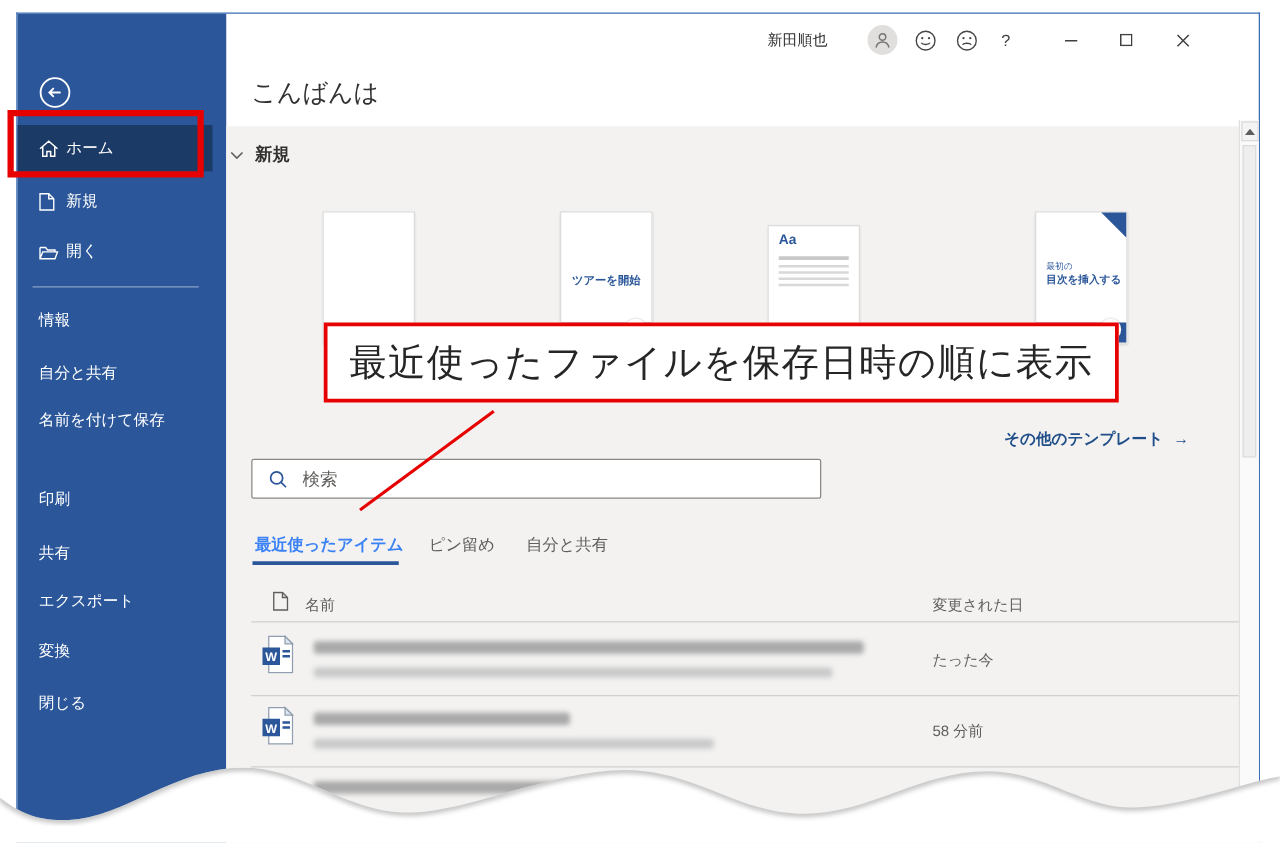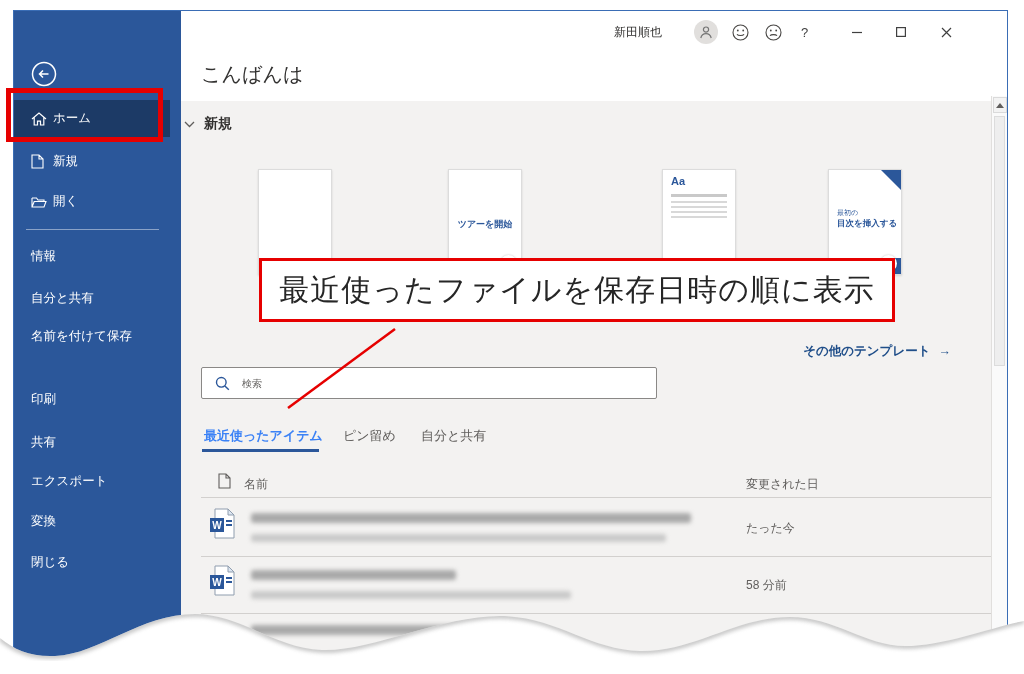--- a/index.html
+++ b/index.html
@@ -45,21 +45,21 @@
   #tmpl-toc .corner{position:absolute;right:0;top:0;width:0;height:0;border-left:20px solid transparent;
         border-top:20px solid var(--sidebar-blue,#2b579a);}
   #tmpl-toc .toc-small{position:absolute;left:8px;top:38px;font-size:7px;color:#2b579a;}
   #tmpl-toc .toc-label{position:absolute;left:8px;top:48px;font-size:8.5px;font-weight:bold;color:#2b579a;}
 
   #more-link{position:absolute;top:332px;right:56px;font-size:12.5px;font-weight:bold;color:#1f4e89;cursor:pointer;}
   #more-link .arr{margin-left:8px;font-weight:bold;}
 
   #search-box{position:absolute;left:187px;top:356px;width:456px;height:32px;background:#fff;
         border:1px solid #8a8886;border-radius:2px;display:flex;align-items:center;padding-left:13px;}
-  #search-input{border:none;outline:none;font-size:10px;color:#323130;margin-left:10px;width:380px;background:transparent;}
+  #search-input{border:none;outline:none;font-size:14px;color:#323130;margin-left:10px;width:380px;background:transparent;}
   #search-input::placeholder{color:#605e5c;}
 
   .tab{position:absolute;top:416px;font-size:13px;color:#605e5c;cursor:pointer;white-space:nowrap;}
   .tab.active{font-weight:bold;color:#3b82f6;}
   #tab-underline{position:absolute;left:188px;top:438px;width:117px;height:3px;background:var(--tab-underline,#2b579a);}
 
   .col-header{position:absolute;top:465px;font-size:12px;color:#605e5c;}
   .list-div{position:absolute;left:187px;width:806px;height:1px;background:#d2d0ce;}
   .blurbar{position:absolute;border-radius:3px;filter:blur(2px);}
   .b1{height:10px;background:#a9a9a9;}
@@ -197,21 +197,21 @@
       <div class="tour-label">ツアーを開始</div>
       <div class="band">
         <div class="circ">
           <svg width="10" height="10" viewBox="0 0 10 10">
               <path d="M1 5 H8 M5.5 2 L8.5 5 L5.5 8" fill="none" stroke="#2b579a" stroke-width="1.4"></path>
             </svg>
         </div>
       </div>
     </div>
 
-    <div class="tmpl" id="tmpl-aa" style="left:648px;">
+    <div class="tmpl" id="tmpl-aa" style="left:600px;margin-top:11px;">
       <div class="aa-label">Aa</div>
       <div class="ln" style="top:24px;height:3px;background:#c9c9c9;"></div>
       <div class="ln" style="top:31px;"></div>
       <div class="ln" style="top:36px;"></div>
       <div class="ln" style="top:41px;"></div>
       <div class="ln" style="top:46px;"></div>
     </div>
 
     <div class="tmpl" id="tmpl-toc" style="left:814px;">
       <div class="corner"></div>

